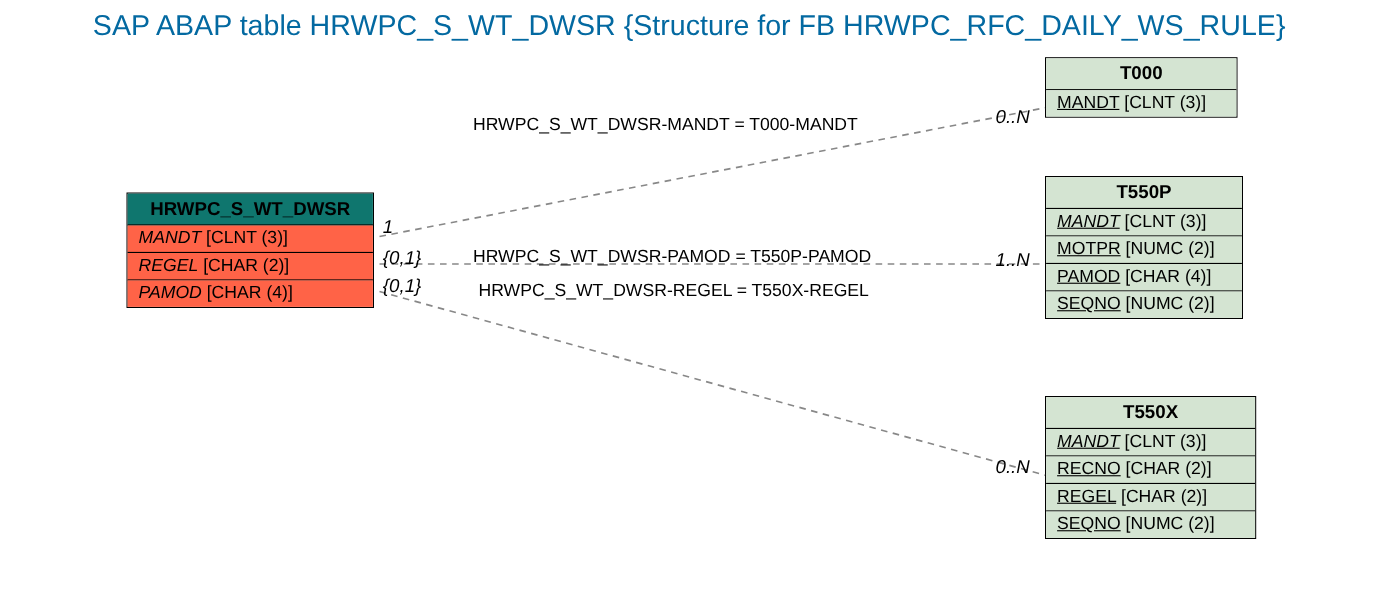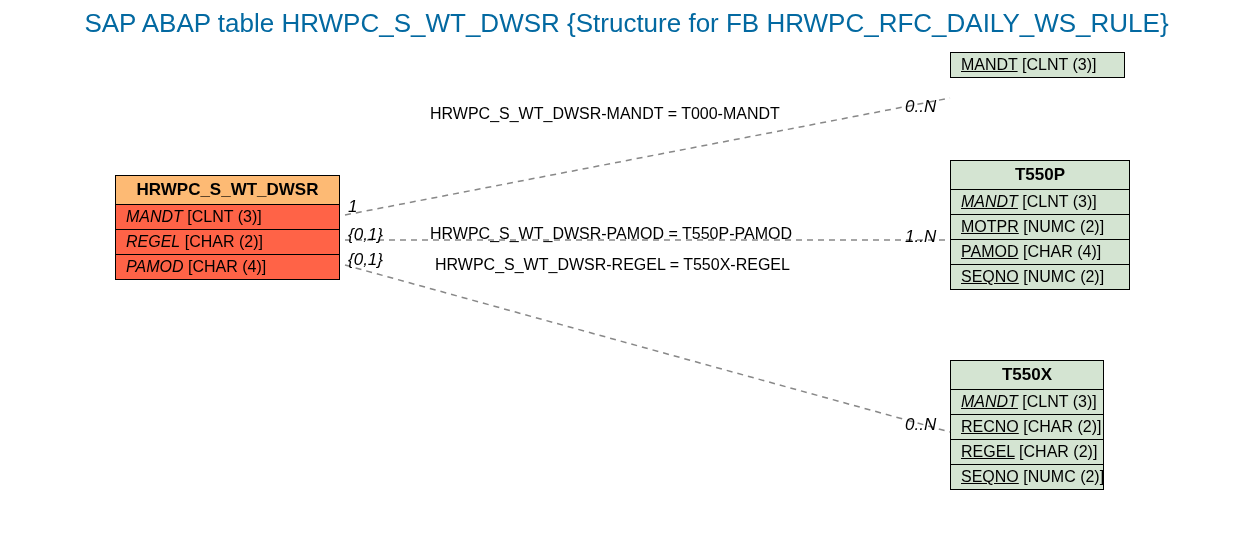--- a/index.html
+++ b/index.html
@@ -34,21 +34,21 @@
   }
   .entity-row {
     padding: 3px 10px;
     border-bottom: 1px solid #000;
     font-size: 16px;
     white-space: nowrap;
   }
   .entity-row:last-child { border-bottom: none; }
   .key { text-decoration: underline; }
   .italic { font-style: italic; }
-  .orange .entity-header { background: #fdba74; }
+  .orange .entity-header { background: #0f766e; }
   .orange .entity-row { background: #ff6347; }
   .green .entity-header { background: #d4e4d2; }
   .green .entity-row { background: #d4e4d2; }
   svg.relations {
     position: absolute;
     left: 0; top: 0;
     width: 1253px; height: 543px;
     pointer-events: none;
   }
   .rel-label {
@@ -71,32 +71,33 @@
 <div class="title">SAP ABAP table HRWPC_S_WT_DWSR {Structure for FB HRWPC_RFC_DAILY_WS_RULE}</div>
 
 <div class="entity orange" style="left:115px; top:175px; width:225px;">
   <div class="entity-header">HRWPC_S_WT_DWSR</div>
   <div class="entity-row"><span class="italic">MANDT</span> <span>[CLNT (3)]</span></div>
   <div class="entity-row"><span class="italic">REGEL</span> <span>[CHAR (2)]</span></div>
   <div class="entity-row"><span class="italic">PAMOD</span> <span>[CHAR (4)]</span></div>
 </div>
 
 <div class="entity green" style="left:950px; top:52px; width:175px;">
+  <div class="entity-header">T000</div>
   <div class="entity-row"><span class="key">MANDT</span> <span>[CLNT (3)]</span></div>
 </div>
 
 <div class="entity green" style="left:950px; top:160px; width:180px;">
   <div class="entity-header">T550P</div>
   <div class="entity-row"><span class="key italic">MANDT</span> <span>[CLNT (3)]</span></div>
   <div class="entity-row"><span class="key">MOTPR</span> <span>[NUMC (2)]</span></div>
   <div class="entity-row"><span class="key">PAMOD</span> <span>[CHAR (4)]</span></div>
   <div class="entity-row"><span class="key">SEQNO</span> <span>[NUMC (2)]</span></div>
 </div>
 
-<div class="entity green" style="left:950px; top:360px; width:154px;">
+<div class="entity green" style="left:950px; top:360px; width:192px;">
   <div class="entity-header">T550X</div>
   <div class="entity-row"><span class="key italic">MANDT</span> <span>[CLNT (3)]</span></div>
   <div class="entity-row"><span class="key">RECNO</span> <span>[CHAR (2)]</span></div>
   <div class="entity-row"><span class="key">REGEL</span> <span>[CHAR (2)]</span></div>
   <div class="entity-row"><span class="key">SEQNO</span> <span>[NUMC (2)]</span></div>
 </div>
 
 <svg class="relations">
   <line x1="345" y1="215" x2="950" y2="98" stroke="#888" stroke-width="1.5" stroke-dasharray="6,5"></line>
   <line x1="345" y1="240" x2="950" y2="240" stroke="#888" stroke-width="1.5" stroke-dasharray="6,5"></line>

